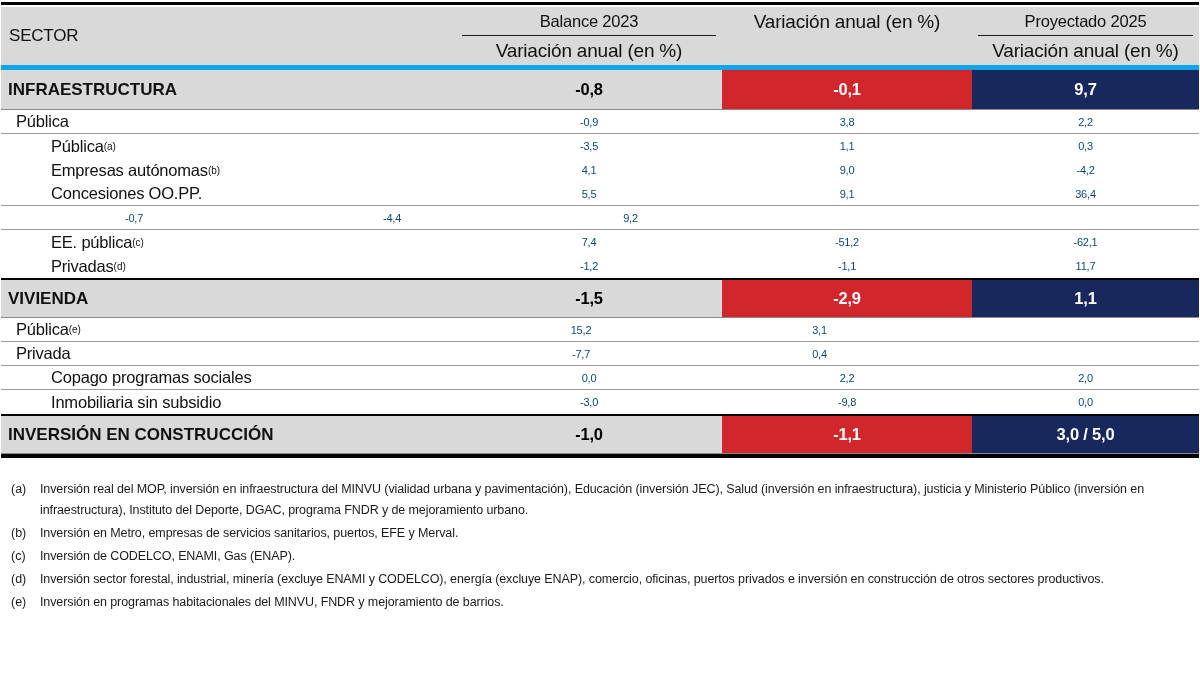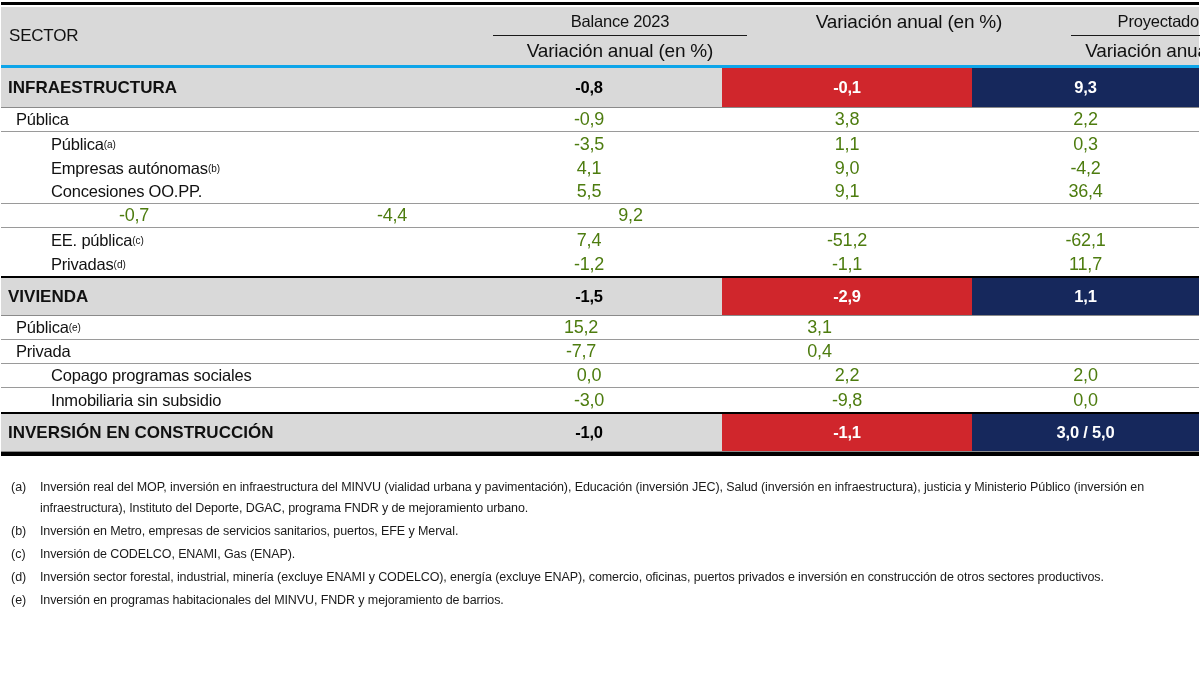--- a/index.html
+++ b/index.html
@@ -12,22 +12,21 @@
   }
   .page { width: 1200px; height: 675px; padding: 2px 1px 0 1px; }
 
   
   .top-rule { height: 3px; background: #000; margin-bottom: 2px; }
   .bottom-rule { height: 4px; background: #000; }
 
   .thead {
     display: flex;
     background: var(--gray);
-    border-bottom: 3px solid #0ea5e9;
-    gap: 31px;
+    border-bottom: 5px solid #0ea5e9;
   }
   .th-sector {
     flex: 0 0 455px;
     display: flex; align-items: center;
     padding-left: 8px;
     font-size: 17px; letter-spacing: -0.2px;
   }
   .th-col { display: flex; flex-direction: column; }
   .th-col.c1 { flex: 0 0 266px; }
   .th-col.c2 { flex: 0 0 250px; }
@@ -39,21 +38,21 @@
     margin: 0 6px;
   }
   .th-sub {
     height: 29px; display: flex; align-items: center; justify-content: center;
     font-size: 19px; letter-spacing: -0.2px;
   }
 
   .tr { display: flex; align-items: stretch; height: 24px; }
   .tr .td { display: flex; align-items: center; }
   .tr .lbl { flex: 0 0 455px; font-size: 16.5px; letter-spacing: -0.2px; }
-  .tr .val { justify-content: center; font-size: 18px; color: #4d7c0f; letter-spacing: -0.2px; }
+  .tr .val { justify-content: center; font-size: 11px; color: #0c4a6e; letter-spacing: -0.2px; }
   .tr .val.c1 { flex: 0 0 266px; }
   .tr .val.c2 { flex: 0 0 250px; }
   .tr .val.c3 { flex: 0 0 227px; }
 
   .l0 { padding-left: 7px; }
   .l1 { padding-left: 15px; }
   .l2 { padding-left: 50px; }
 
   .sep { border-bottom: 1px solid #9a9a9a; }
 
@@ -96,21 +95,21 @@
     </div>
   </div>
 
   <div class="tr section">
     <div class="td lbl l0">
         <span>INFRAESTRUCTURA</span>
         <sup></sup>
       </div>
     <div class="td val c1">-0,8</div>
     <div class="td val c2">-0,1</div>
-    <div class="td val c3">9,3</div>
+    <div class="td val c3">9,7</div>
   </div>
 
   <div class="tr sep">
     <div class="td lbl l1">
         <span>Pública</span>
         <sup></sup>
       </div>
     <div class="td val c1">-0,9</div>
     <div class="td val c2">3,8</div>
     <div class="td val c3">2,2</div>

